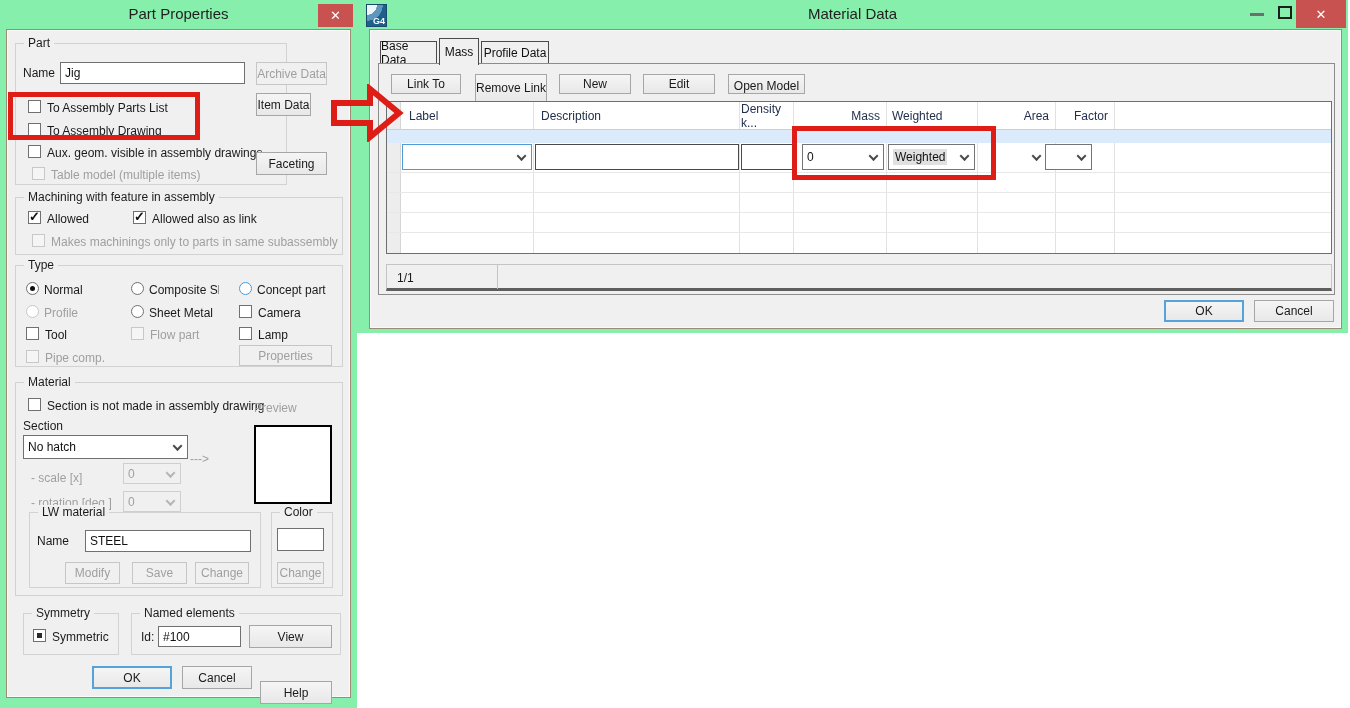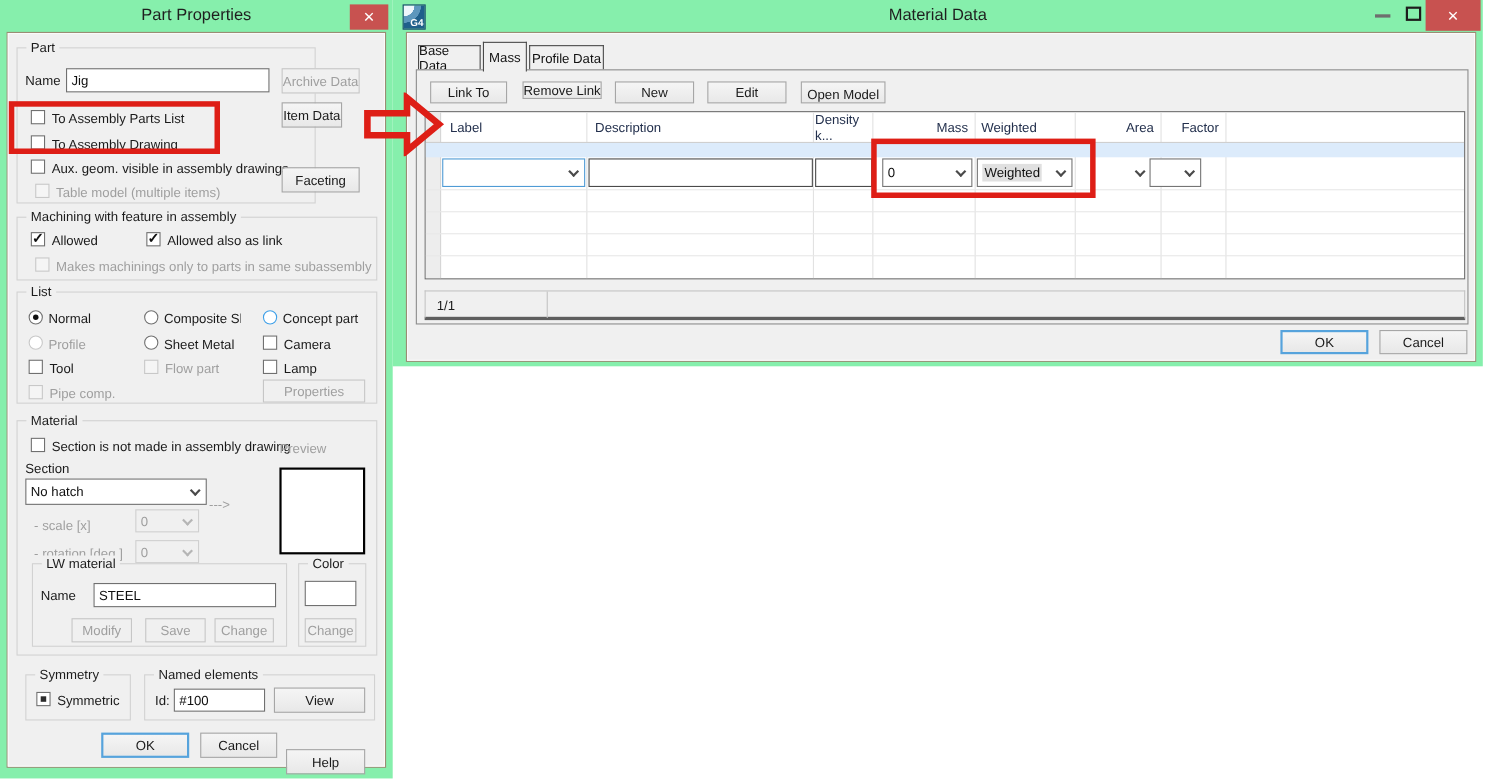--- a/index.html
+++ b/index.html
@@ -62,21 +62,21 @@
       </div>
       <div class="tab" style="left:110px; top:10px; width:68px; height:23px;">
         <span>Profile Data</span>
       </div>
 
       <div class="abs" style="left:7px; top:32px; width:957px; height:232px; border:1px solid #8c8c8c; background:#f0f0f0; z-index:1;"></div>
 
       <div class="btn" style="left:20px; top:43px; width:70px; height:20px; z-index:2;">
           <span>Link To</span>
         </div>
-      <div class="btn" style="left:104px; top:43px; width:72px; height:16px; z-index:2;">
+      <div class="btn" style="left:104px; top:43px; width:72px; height:28px; z-index:2;">
           <span>Remove Link</span>
         </div>
       <div class="btn" style="left:188px; top:43px; width:72px; height:20px; z-index:2;">
           <span>New</span>
         </div>
       <div class="btn" style="left:272px; top:43px; width:72px; height:20px; z-index:2;">
           <span>Edit</span>
         </div>
       <div class="btn" style="left:357px; top:43px; width:77px; height:20px; z-index:2;align-items:flex-end;">
           <span>Open Model</span>
@@ -194,21 +194,21 @@
         <span class="grp-label">Machining with feature in assembly</span>
       </div>
       <span class="cb checked" style="left:20px; top:180px;"></span>
       <span class="lbl" style="left:39px; top:181px;">Allowed</span>
       <span class="cb checked" style="left:125px; top:180px;"></span>
       <span class="lbl" style="left:144px; top:181px;">Allowed also as link</span>
       <span class="cb disabled" style="left:24px; top:203px;"></span>
       <span class="lbl gray" style="left:43px; top:204px;">Makes machinings only to parts in same subassembly</span>
 
       <div class="grp" style="left:7px; top:234px; width:328px; height:102px;">
-        <span class="grp-label">List</span>
+        <span class="grp-label">Type</span>
       </div>
       <span class="radio selected" style="left:18px; top:251px;"></span>
       <span class="lbl" style="left:36px; top:252px;">Normal</span>
       <span class="radio" style="left:123px; top:251px;"></span>
       <span class="lbl" style="left:141px; top:252px; max-width:70px; overflow:hidden;">Composite Sheet</span>
       <span class="radio focus-blue" style="left:231px; top:251px;"></span>
       <span class="lbl" style="left:249px; top:252px;">Concept part</span>
       <span class="radio disabled" style="left:18px; top:274px;"></span>
       <span class="lbl gray" style="left:36px; top:275px;">Profile</span>
       <span class="radio" style="left:123px; top:274px;"></span>

